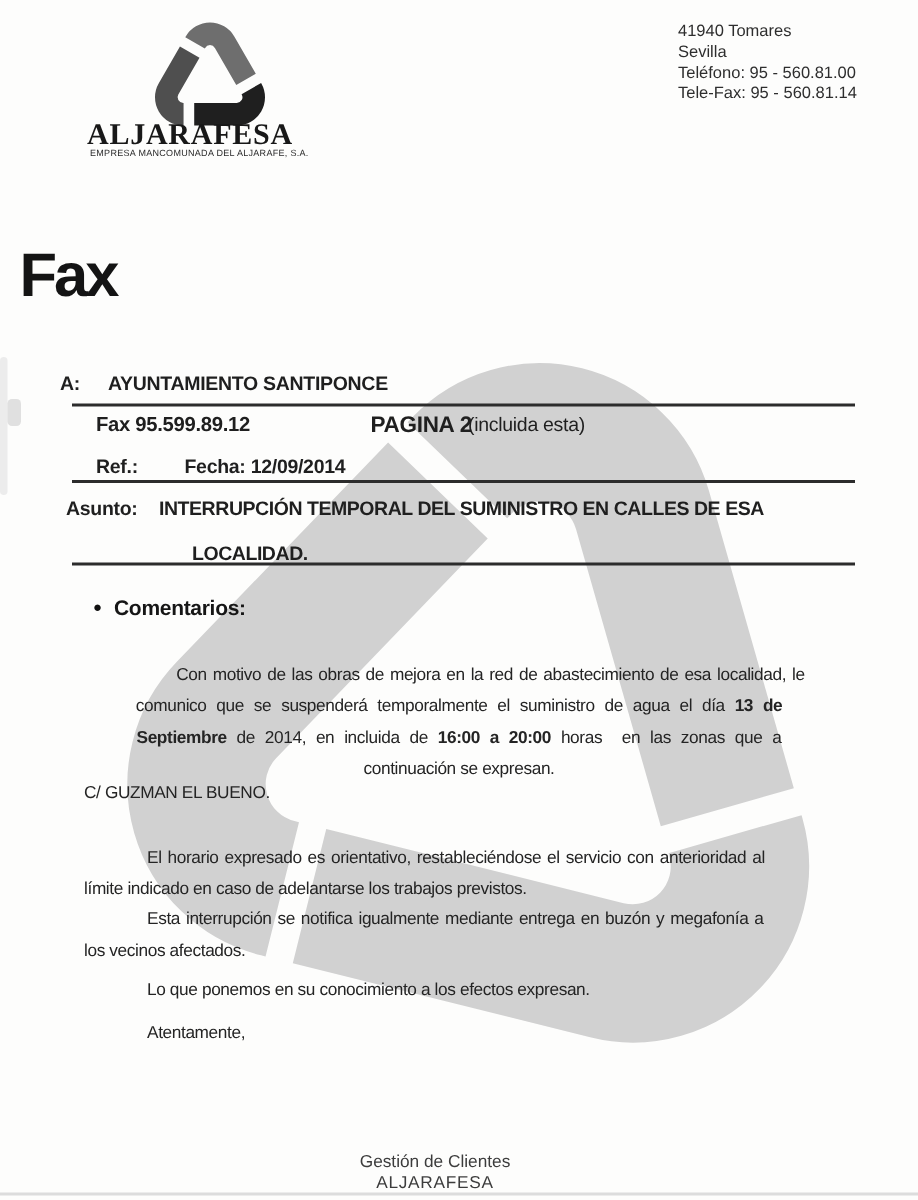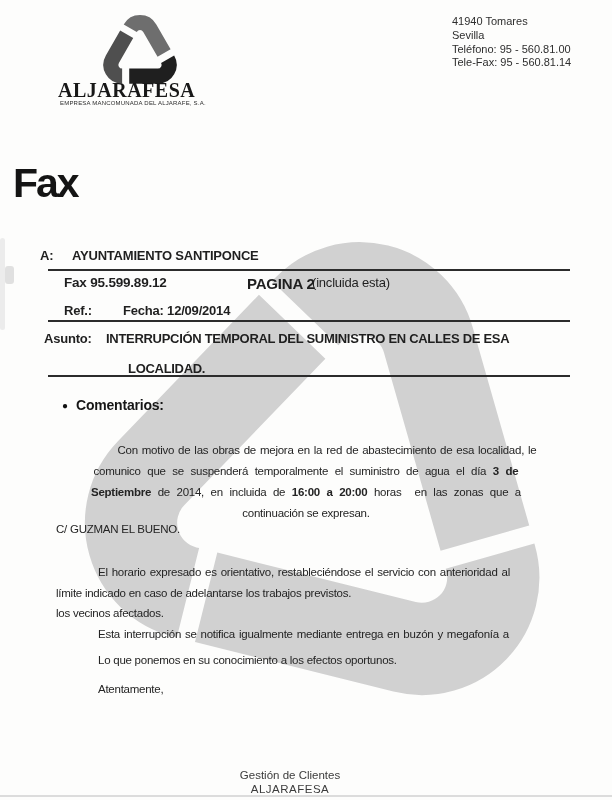--- a/index.html
+++ b/index.html
@@ -122,37 +122,37 @@
     <span class="abs frow b" style="left:106px;top:331px;font-size:13px;letter-spacing:-.3px;">INTERRUPCIÓN TEMPORAL DEL SUMINISTRO EN CALLES DE ESA</span>
     <span class="abs frow b" style="left:128px;top:361px;font-size:13px;letter-spacing:-.3px;">LOCALIDAD.</span>
     <div class="abs rule" style="left:48px;top:375px;width:522px;"></div>
 
     <span class="abs bullet" style="left:62px;top:400px;">●</span>
     <span class="abs comm-head" style="left:76px;top:397px;">Comentarios:</span>
 
     <div id="body-paragraphs">
         <div class="para" style="top: 440px; text-align: center;">
           <div class="pline stretch" style="text-indent: 42px;"><span>Con motivo de las obras de mejora en la red de abastecimiento de esa localidad, le</span></div>
-          <div class="pline wide"><span>comunico que se suspenderá temporalmente el suministro de agua el día </span><b>3 de</b></div>
+          <div class="pline wide"><span>comunico que se suspenderá temporalmente el suministro de agua el día </span><b>13 de</b></div>
           <div class="pline wide"><b>Septiembre</b><span> de 2014, en incluida de </span><b>16:00 a 20:00</b><span> horas&nbsp; en las zonas que a</span></div>
           <div class="pline"><span>continuación se expresan.</span></div>
         </div>
         <div class="para" style="top: 519px;">
           <div class="pline"><span>C/ GUZMAN EL BUENO.</span></div>
         </div>
         <div class="para" style="top: 562px;">
           <div class="pline stretch" style="text-indent: 42px;"><span>El horario expresado es orientativo, restableciéndose el servicio con anterioridad al</span></div>
           <div class="pline"><span>límite indicado en caso de adelantarse los trabajos previstos.</span></div>
         </div>
         <div class="para" style="top: 603px;">
+          <div class="pline stretch" style="text-indent: 42px;"><span>Esta interrupción se notifica igualmente mediante entrega en buzón y megafonía a</span></div>
           <div class="pline"><span>los vecinos afectados.</span></div>
-          <div class="pline stretch" style="text-indent: 42px;"><span>Esta interrupción se notifica igualmente mediante entrega en buzón y megafonía a</span></div>
         </div>
         <div class="para" style="top: 650px;">
-          <div class="pline" style="text-indent: 42px;"><span>Lo que ponemos en su conocimiento a los efectos oportunos.</span></div>
+          <div class="pline" style="text-indent: 42px;"><span>Lo que ponemos en su conocimiento a los efectos expresan.</span></div>
         </div>
         <div class="para" style="top: 679px;">
           <div class="pline" style="text-indent: 42px;"><span>Atentamente,</span></div>
         </div>
       </div>
 
     <div class="abs footer">
       <div>Gestión de Clientes</div>
       <div style="letter-spacing:.5px;">ALJARAFESA</div>
     </div>

